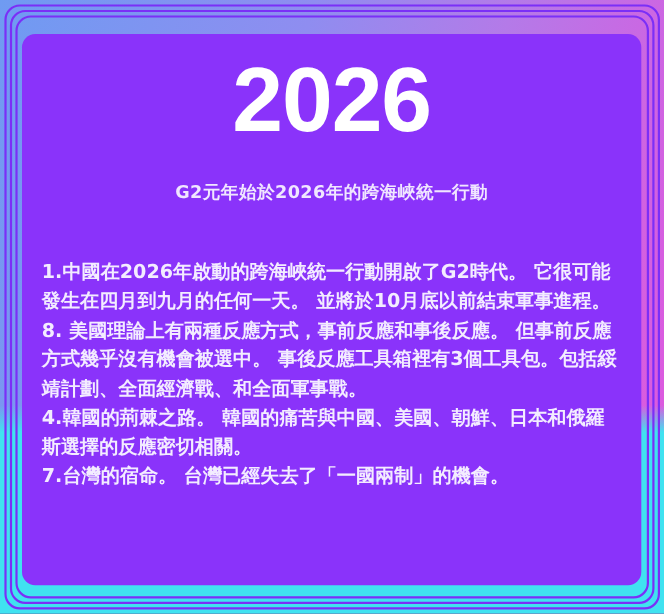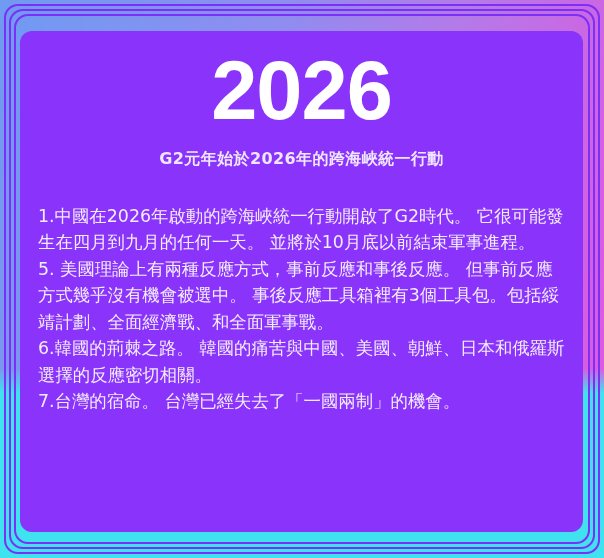--- a/index.html
+++ b/index.html
@@ -51,37 +51,37 @@
     text-align: center;
     color: #ffffff;
     font-size: 83px;
     line-height: 0.95;
     font-weight: bold;
     letter-spacing: -1px;
     font-family: "Liberation Sans", "DejaVu Sans", sans-serif;
   }
 
   .subtitle {
-    margin: 0;
+    margin: 16px;
     padding-top: 18px;
     text-align: center;
     color: #f0e6ff;
     font-size: 16px;
     font-weight: bold;
     letter-spacing: 0.4px;
     font-family: "DejaVu Sans", "Liberation Sans", sans-serif;
   }
 
   .body {
     margin: 0;
     padding: 33px 17px 0 18px;
     color: #f3ecff;
     font-size: 17.4px;
     line-height: 1.52;
-    font-weight: normal;
+    font-weight: bold;
     text-align: left;
     font-family: "DejaVu Sans", "Liberation Sans", sans-serif;
   }
   .body p {
     margin: 0;
     padding: 0;
   }
 </style>
 </head>
 <body>
@@ -93,19 +93,19 @@
   <div class="frame-line l3"></div>
 
   <div class="card">
 
     <h1 class="headline">2026</h1>
 
     <h2 class="subtitle">G2元年始於2026年的跨海峽統一行動</h2>
 
     <div class="body">
       <p>1.中國在2026年啟動的跨海峽統一行動開啟了G2時代。 它很可能發生在四月到九月的任何一天。 並將於10月底以前結束軍事進程。</p>
-      <p>5. 美國理論上有兩種反應方式，事前反應和事後反應。 但事前反應方式幾乎沒有機會被選中。 事後反應工具箱裡有3個工具包。包括綏靖計劃、全面經濟戰、和全面軍事戰。</p>
-      <p>6.韓國的荊棘之路。 韓國的痛苦與中國、美國、朝鮮、日本和俄羅斯選擇的反應密切相關。</p>
+      <p>8. 美國理論上有兩種反應方式，事前反應和事後反應。 但事前反應方式幾乎沒有機會被選中。 事後反應工具箱裡有3個工具包。包括綏靖計劃、全面經濟戰、和全面軍事戰。</p>
+      <p>4.韓國的荊棘之路。 韓國的痛苦與中國、美國、朝鮮、日本和俄羅斯選擇的反應密切相關。</p>
       <p>7.台灣的宿命。 台灣已經失去了「一國兩制」的機會。</p>
     </div>
 
   </div>
 </div>
 
 </body></html>

